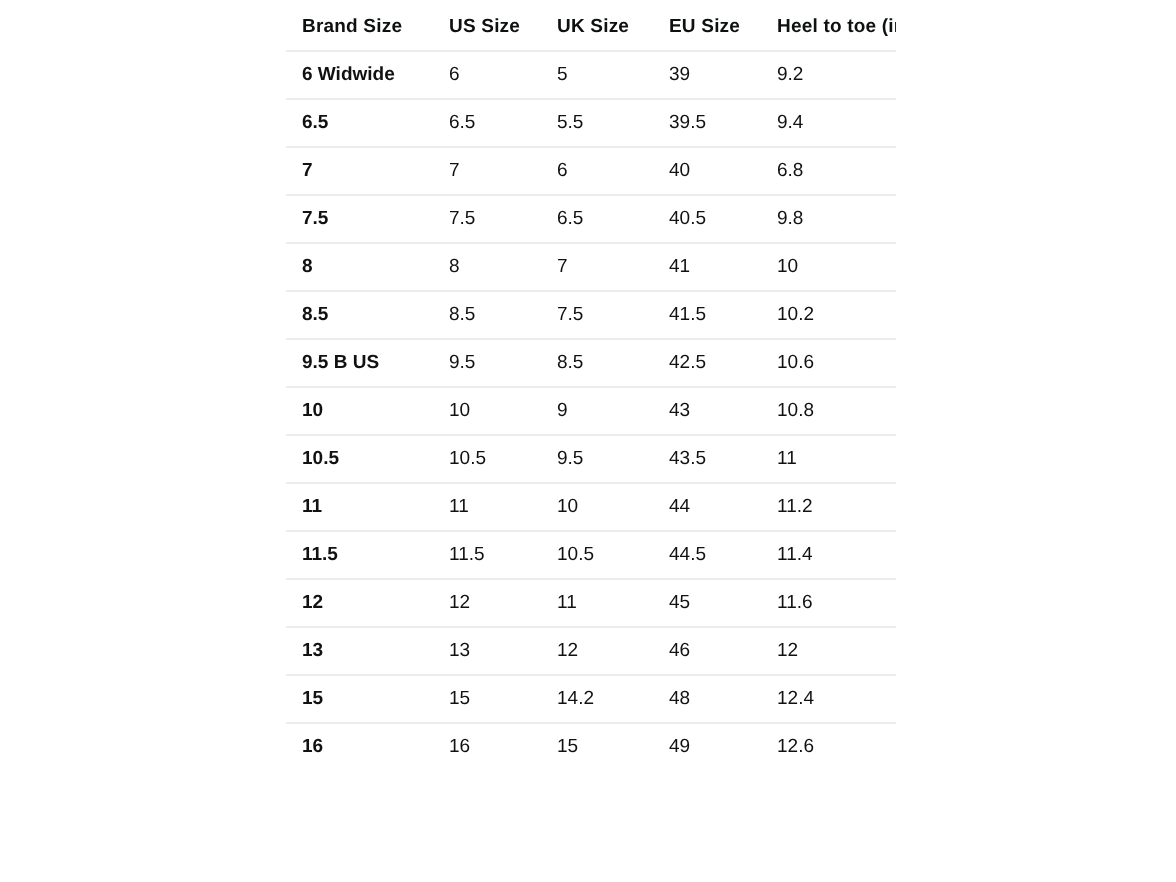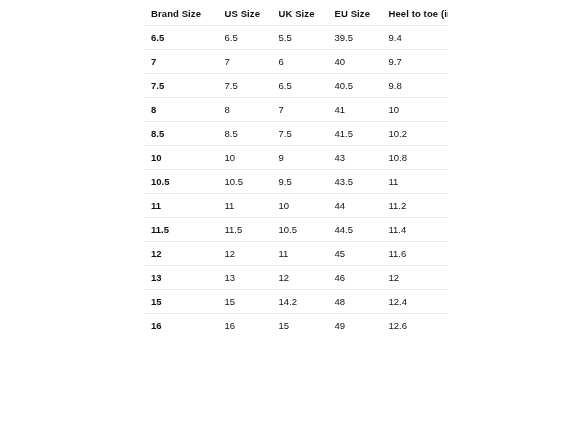--- a/index.html
+++ b/index.html
@@ -87,32 +87,39 @@
         <tr>
           <th class="brand-col">Brand Size</th>
           <th>US Size</th>
           <th>UK Size</th>
           <th>EU Size</th>
           <th>Heel to toe (in)</th>
         </tr>
       </thead>
       <tbody id="chart-body">
           <tr>
+            <td class="brand-col">6 Widwide</td>
+            <td class="data-col">6</td>
+            <td class="data-col">5</td>
+            <td class="data-col">39</td>
+            <td class="data-col">9.2</td>
+          </tr>
+          <tr>
             <td class="brand-col">6.5</td>
             <td class="data-col">6.5</td>
             <td class="data-col">5.5</td>
             <td class="data-col">39.5</td>
             <td class="data-col">9.4</td>
           </tr>
           <tr>
             <td class="brand-col">7</td>
             <td class="data-col">7</td>
             <td class="data-col">6</td>
             <td class="data-col">40</td>
-            <td class="data-col">9.7</td>
+            <td class="data-col">6.8</td>
           </tr>
           <tr>
             <td class="brand-col">7.5</td>
             <td class="data-col">7.5</td>
             <td class="data-col">6.5</td>
             <td class="data-col">40.5</td>
             <td class="data-col">9.8</td>
           </tr>
           <tr>
             <td class="brand-col">8</td>
@@ -120,20 +127,27 @@
             <td class="data-col">7</td>
             <td class="data-col">41</td>
             <td class="data-col">10</td>
           </tr>
           <tr>
             <td class="brand-col">8.5</td>
             <td class="data-col">8.5</td>
             <td class="data-col">7.5</td>
             <td class="data-col">41.5</td>
             <td class="data-col">10.2</td>
+          </tr>
+          <tr>
+            <td class="brand-col">9.5 B US</td>
+            <td class="data-col">9.5</td>
+            <td class="data-col">8.5</td>
+            <td class="data-col">42.5</td>
+            <td class="data-col">10.6</td>
           </tr>
           <tr>
             <td class="brand-col">10</td>
             <td class="data-col">10</td>
             <td class="data-col">9</td>
             <td class="data-col">43</td>
             <td class="data-col">10.8</td>
           </tr>
           <tr>
             <td class="brand-col">10.5</td>

